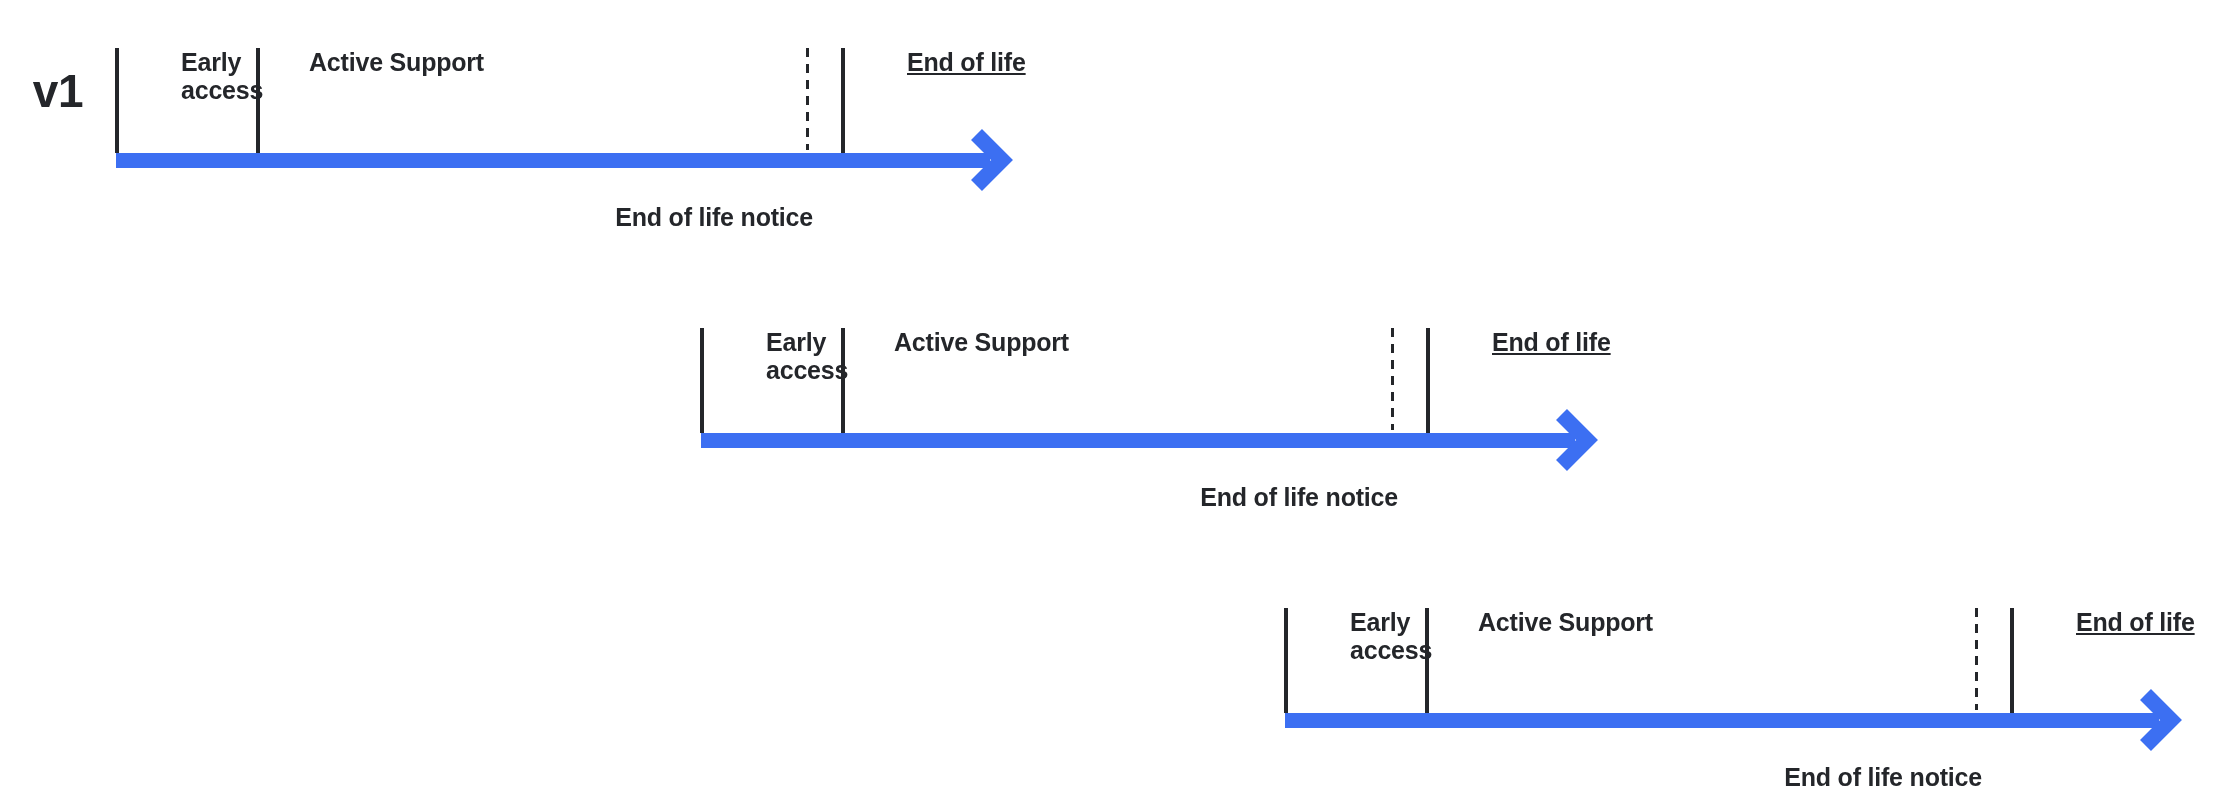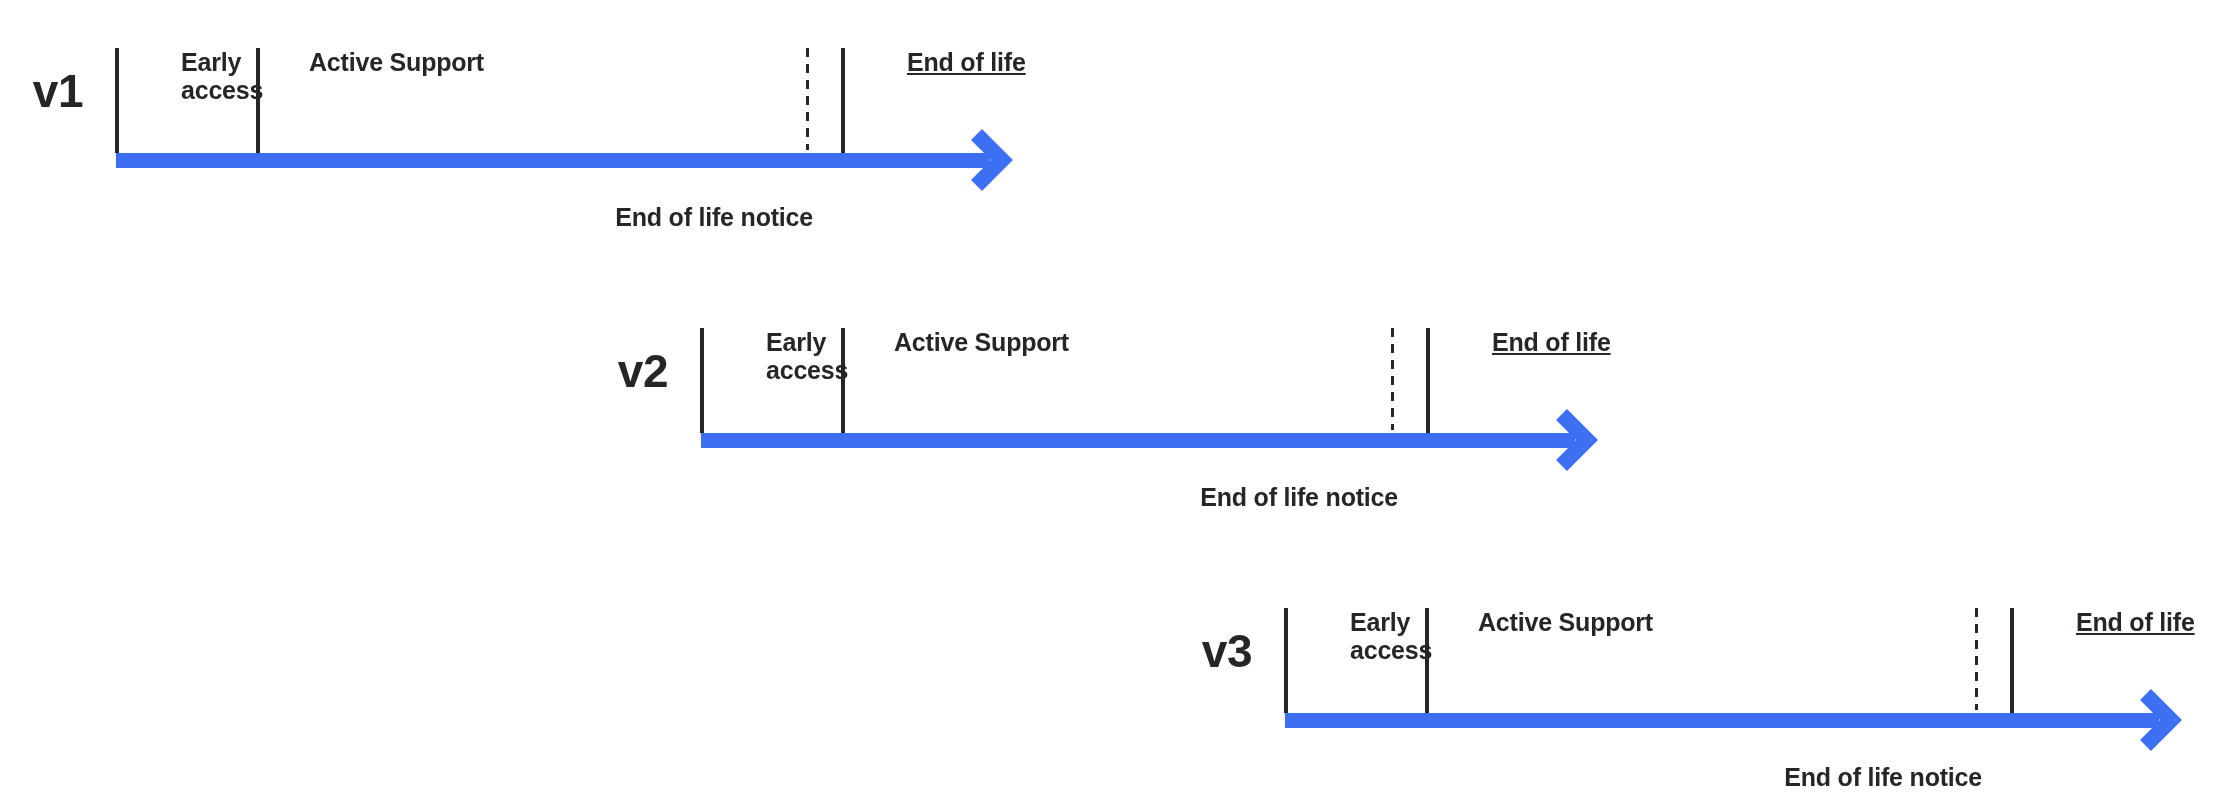--- a/index.html
+++ b/index.html
@@ -124,37 +124,35 @@
     <div class="phase p-active">Active Support</div>
     <div class="phase p-eol">End of life</div>
     <svg class="arrow" viewBox="0 0 910 94">
       <rect class="shaft" x="0" y="39" width="874" height="15"></rect>
       <polyline class="head" points="860.5,20.5 886,46 860.5,71.5"></polyline>
     </svg>
     <div class="notice">End of life notice</div>
   </div>
 
   <div class="timeline row-v2">
-    <div class="vlabel">v2</div>
     <div class="tick t-start"></div>
     <div class="tick t-active"></div>
     <div class="dash"></div>
     <div class="tick t-eol"></div>
     <div class="phase p-early">Early access</div>
     <div class="phase p-active">Active Support</div>
     <div class="phase p-eol">End of life</div>
     <svg class="arrow" viewBox="0 0 910 94">
       <rect class="shaft" x="0" y="39" width="874" height="15"></rect>
       <polyline class="head" points="860.5,20.5 886,46 860.5,71.5"></polyline>
     </svg>
     <div class="notice">End of life notice</div>
   </div>
 
   <div class="timeline row-v3">
-    <div class="vlabel">v3</div>
     <div class="tick t-start"></div>
     <div class="tick t-active"></div>
     <div class="dash"></div>
     <div class="tick t-eol"></div>
     <div class="phase p-early">Early access</div>
     <div class="phase p-active">Active Support</div>
     <div class="phase p-eol">End of life</div>
     <svg class="arrow" viewBox="0 0 910 94">
       <rect class="shaft" x="0" y="39" width="874" height="15"></rect>
       <polyline class="head" points="860.5,20.5 886,46 860.5,71.5"></polyline>

